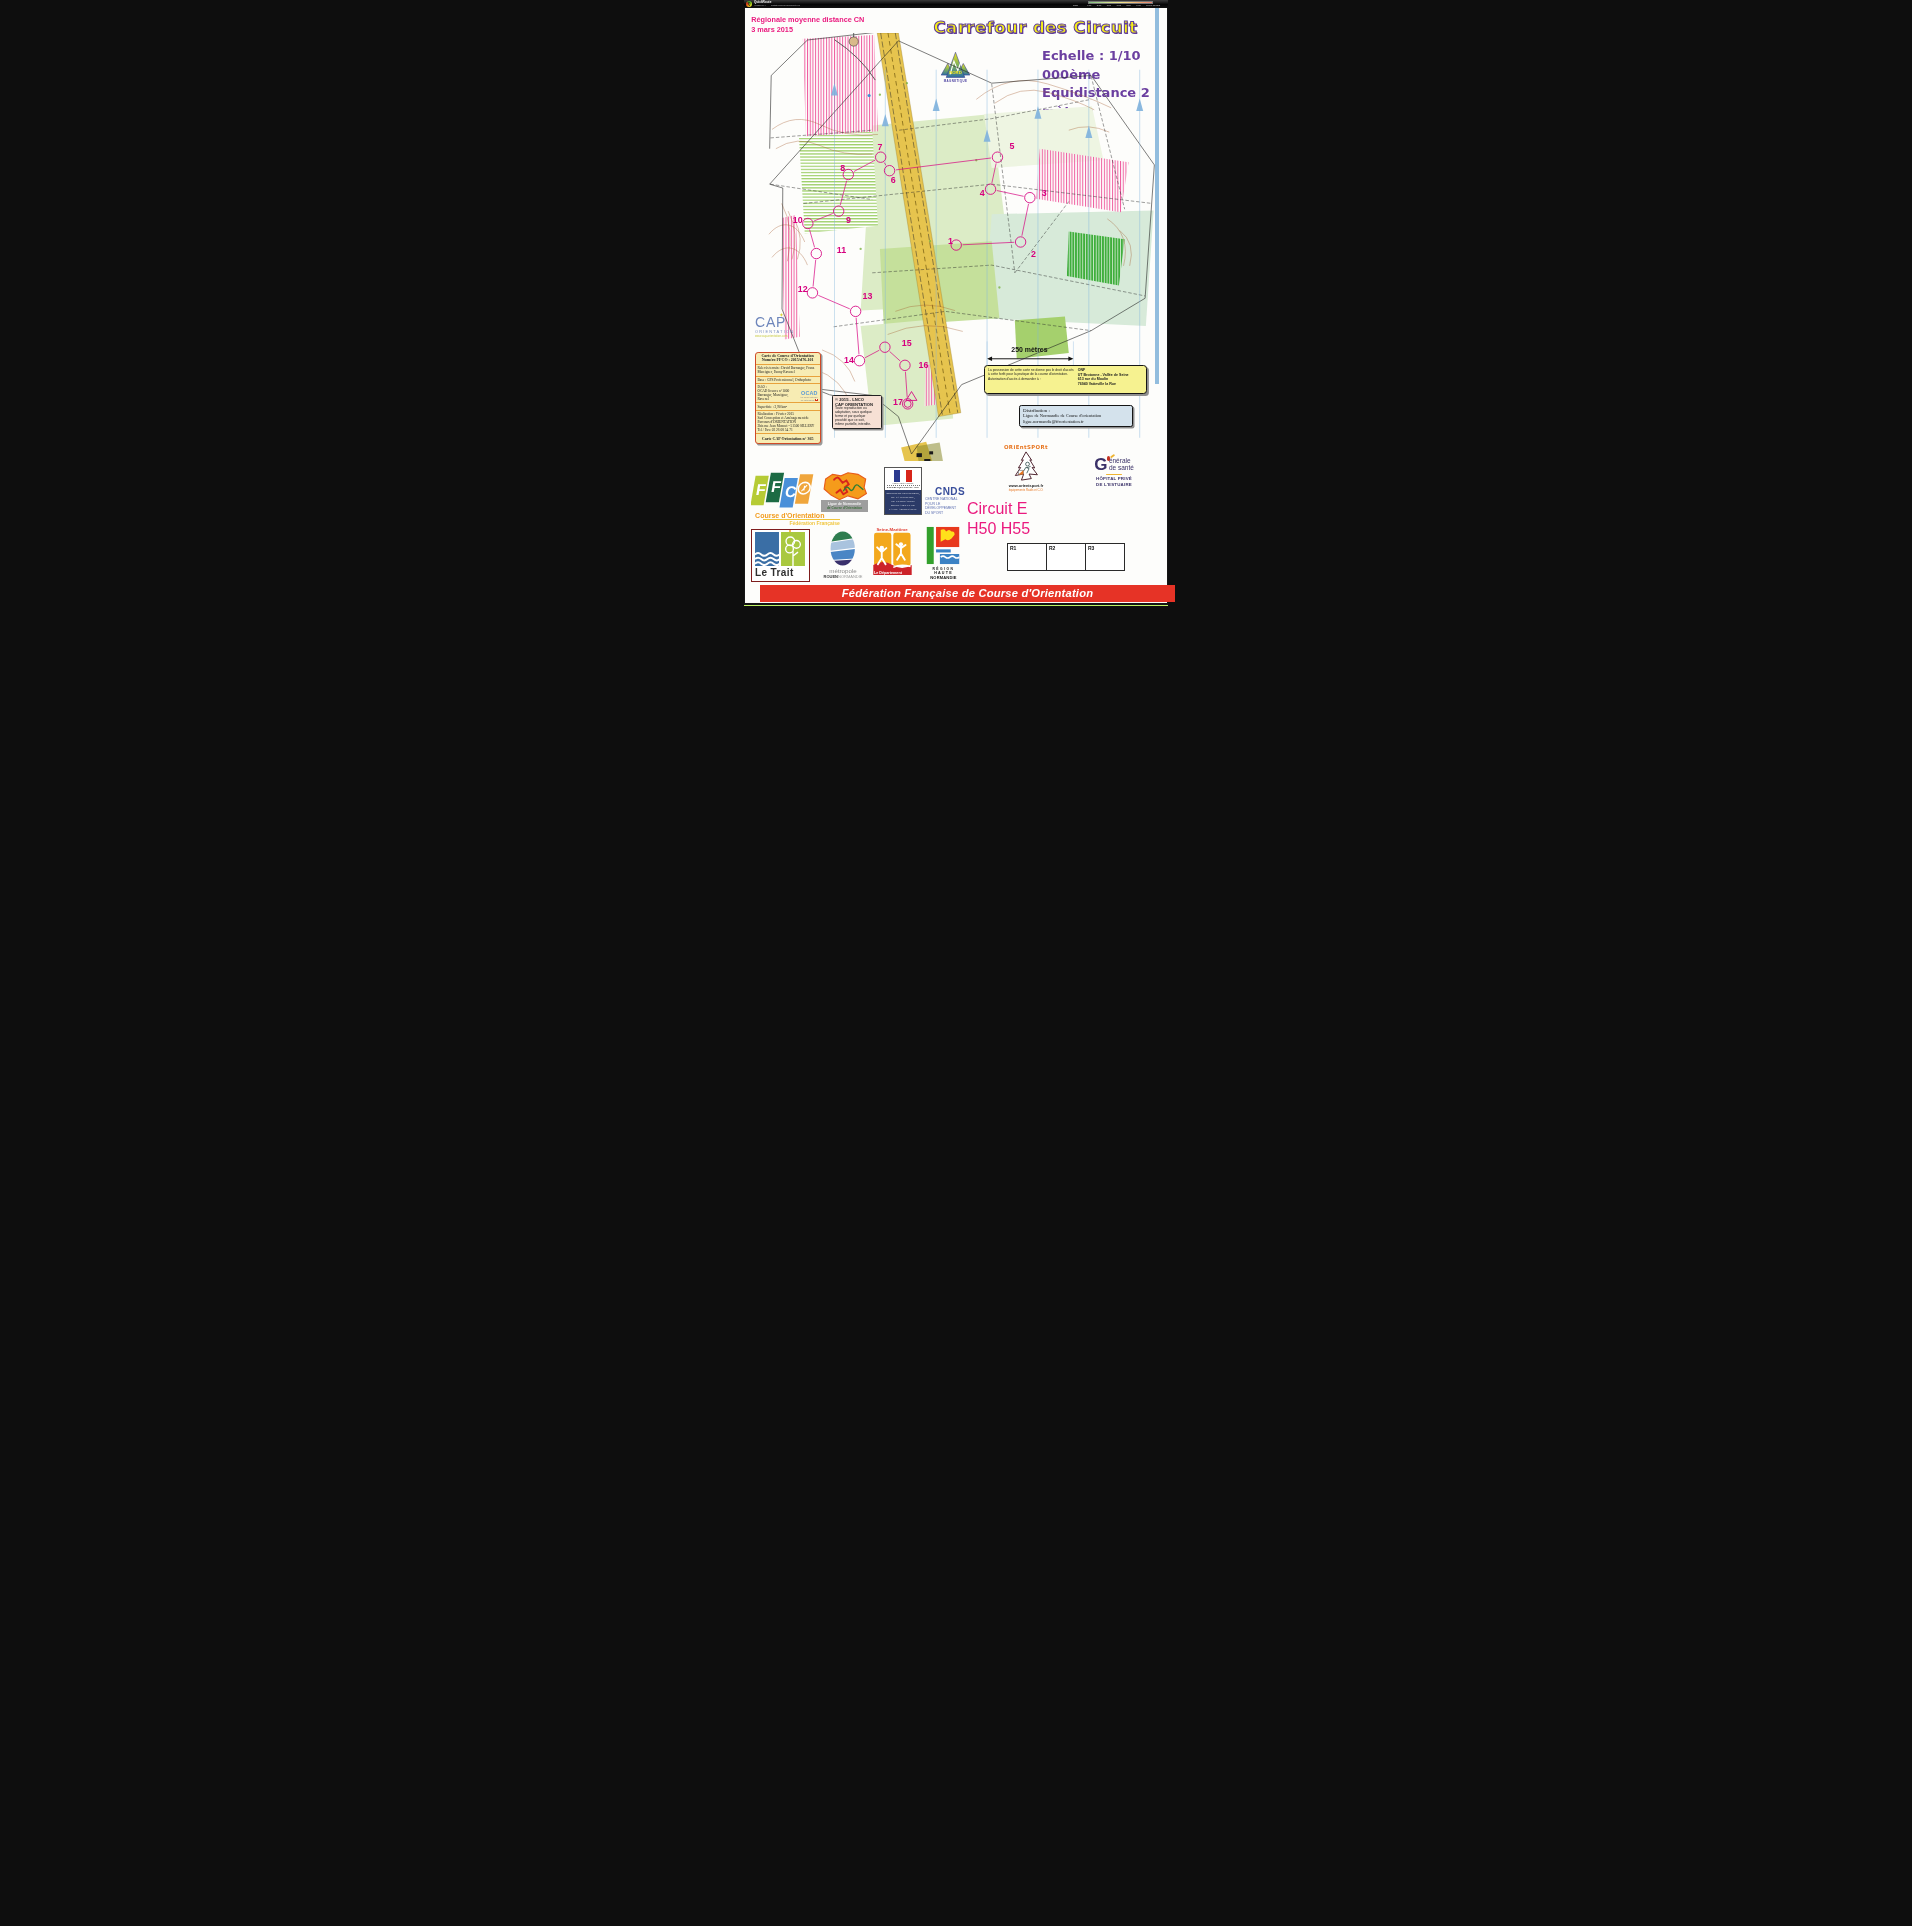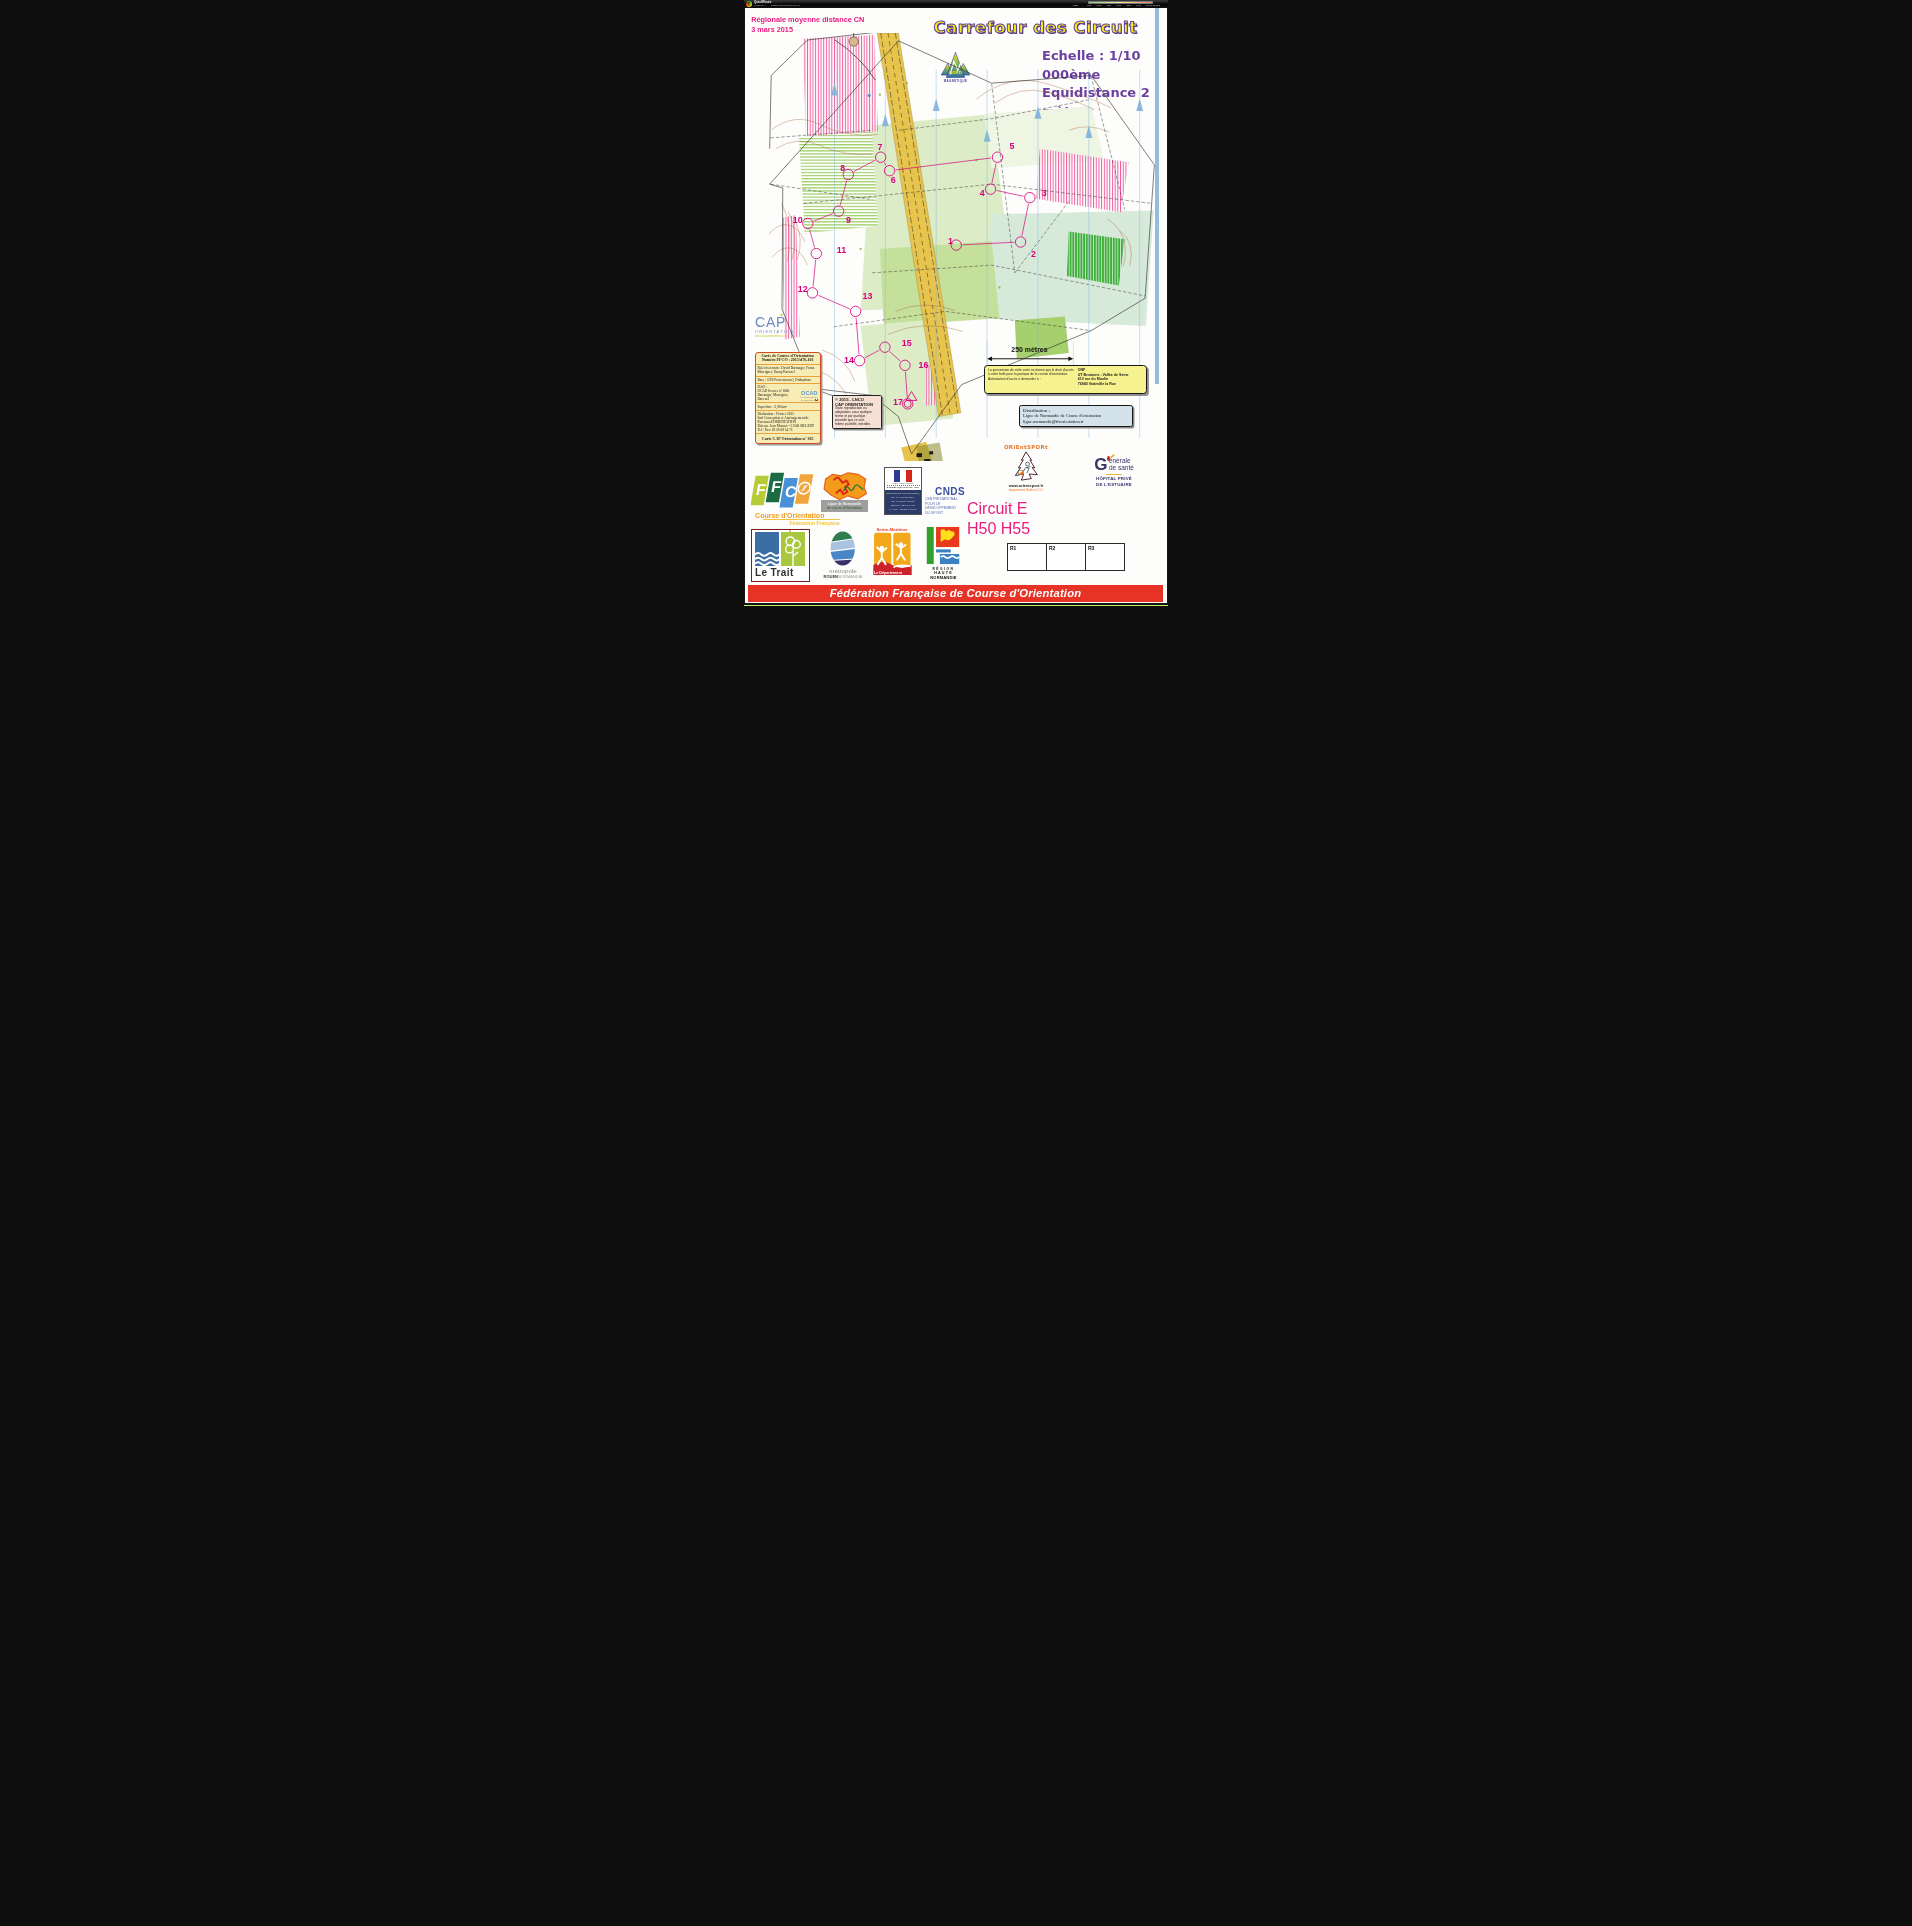--- a/index.html
+++ b/index.html
@@ -146,21 +146,21 @@
   .region{position:absolute;left:181px;top:518px;width:35px;}
   .reg-text{margin-top:1.2px;color:#111;font-weight:bold;text-align:center;}
   .reg-t1{font-size:3.3px;letter-spacing:1.5px;}
   .reg-t2{font-size:3.7px;letter-spacing:1.2px;}
   .reg-t3{font-size:4px;letter-spacing:0.2px;}
 
   .relay{position:absolute;left:262px;top:535px;width:118px;height:28.5px;border:0.8px solid #2a2a2a;display:flex;background:#fff;}
   .relay-cell{flex:1;border-right:0.8px solid #2a2a2a;padding:1.2px 1.9px;font-size:5px;font-weight:bold;color:#111;}
   .relay-cell:last-child{border-right:none;}
 
-  .footer-banner{position:absolute;left:3px;top:577px;width:415px;height:17px;background:#e63326;
+  .footer-banner{position:absolute;left:15px;top:577px;width:415px;height:17px;background:#e63326;
     display:flex;align-items:center;justify-content:center;}
   .footer-banner span{color:#fff;font-weight:bold;font-style:italic;font-size:11.2px;letter-spacing:0.2px;}
 </style>
 </head>
 <body>
 
 <div id="stage">
 
   <div id="toolbar">
     <span class="qr-logo">Q</span>

